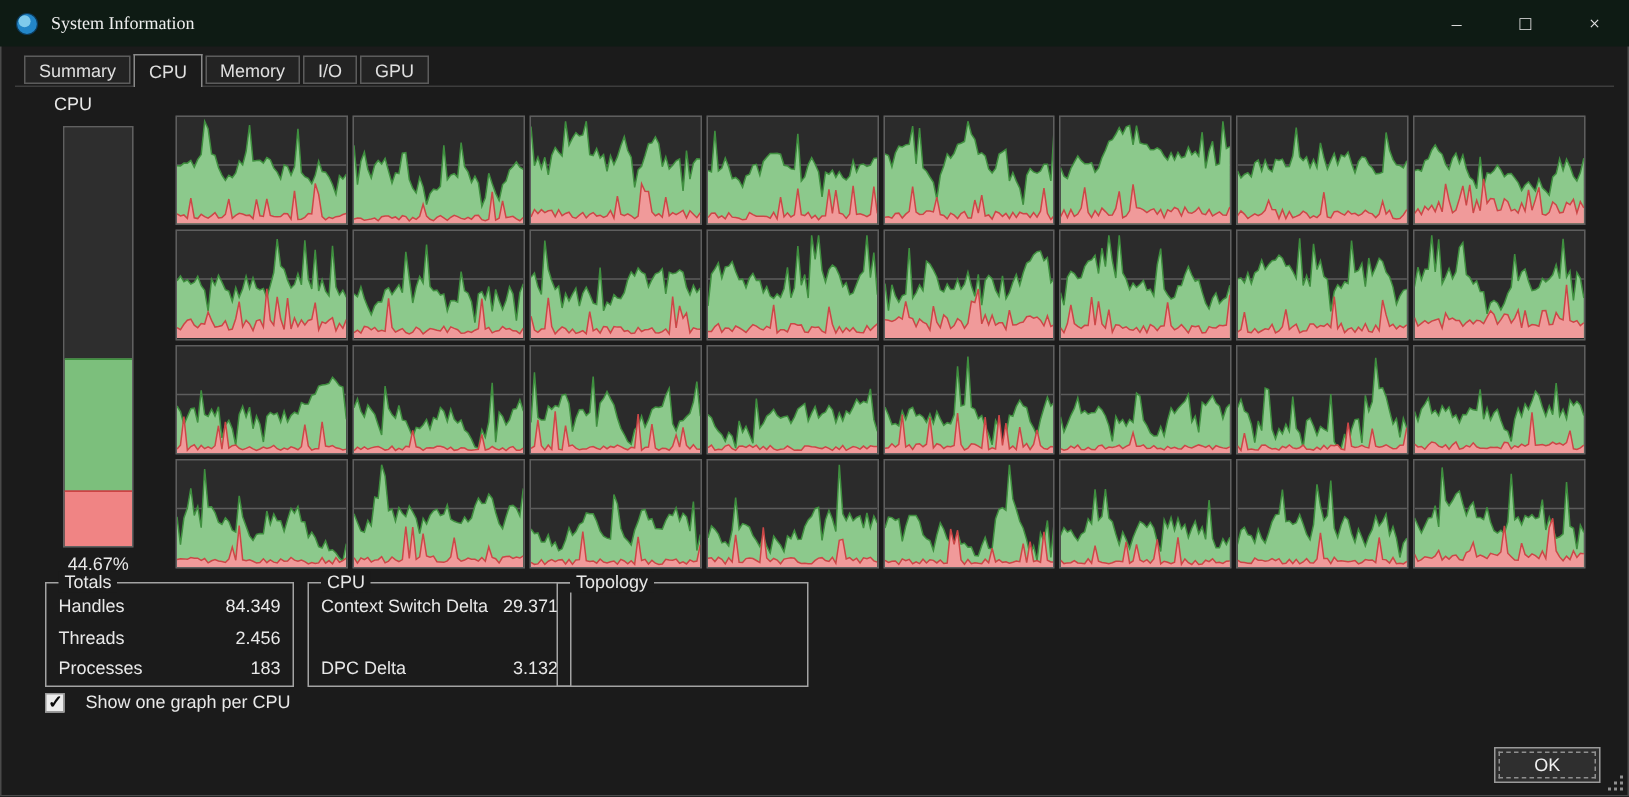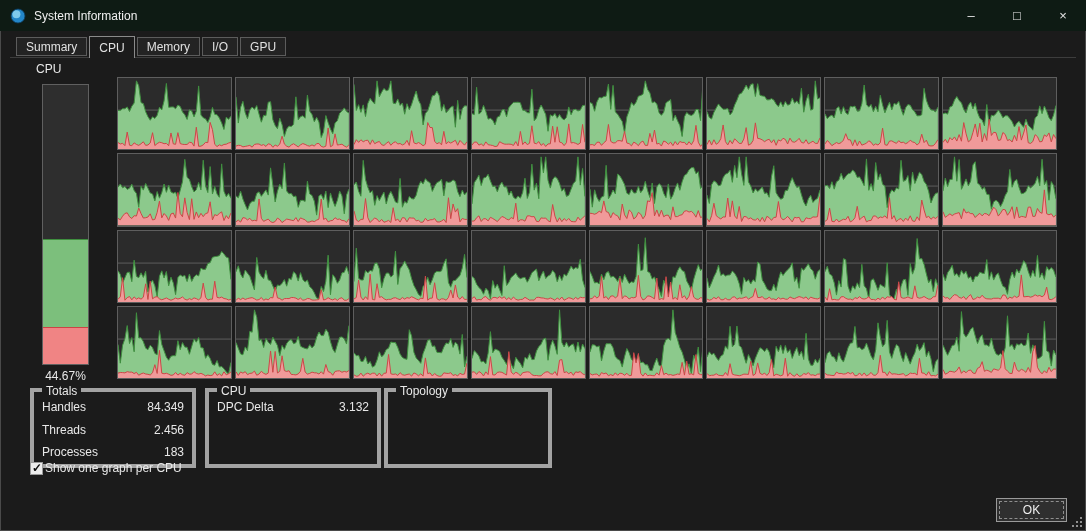--- a/index.html
+++ b/index.html
@@ -27,41 +27,41 @@
   .bar-user{border-top:1px solid #3f8f3f}
   .bar-kernel{border-top:1px solid #cc4444}
   .cpu-percent{position:absolute;left:30px;top:369px;width:71px;text-align:center;color:#e8e8e8}
 
   
   .graph-grid{position:absolute;left:117px;top:77px;width:940px;height:302px;display:grid;grid-template-rows:repeat(4,1fr);grid-template-columns:repeat(8,1fr);gap:3px}
   .graph-cell{border:1px solid #5e5e5e;background:#2b2b2b;overflow:hidden}
   .graph-cell svg{display:block;width:100%;height:100%}
 
   
-  .groupbox{position:absolute;border:4px solid #a3a3a3;height:80px}
+  .groupbox{position:absolute;border:1px solid #a3a3a3;height:70px}
   .group-title{position:absolute;top:-8px;left:8px;background:#1b1b1b;padding:0 4px;font-size:12px;color:#e8e8e8}
   .group-rows{position:absolute;left:8px;right:8px;top:8px;bottom:4px;display:flex;flex-direction:column;justify-content:space-between}
   .grow{display:flex;justify-content:space-between;line-height:15px}
   .totals-box{left:30px;top:388px;width:166px}
   .cpustats-box{left:205px;top:388px;width:176px}
-  .topology-box{left:384px;top:388px;width:168px}
-
-  
-  .check-row{position:absolute;left:30px;top:461px;display:flex;align-items:center;gap:2px}
+  .topology-box{left:371px;top:388px;width:168px}
+
+  
+  .check-row{position:absolute;left:30px;top:461px;display:flex;align-items:center;gap:14px}
   .checkbox{width:13px;height:13px;background:#ededed;border:1px solid #9a9a9a;position:relative}
   .checkbox.checked::after{content:"\2713";position:absolute;left:1px;top:-1px;font-size:12px;line-height:13px;color:#0b0b0b;font-weight:bold}
   .ok-btn{position:absolute;left:996px;top:498px;width:71px;height:24px;background:#2f2f2f;border:1px solid #9a9a9a;color:#f0f0f0;font-size:12px;display:flex;align-items:center;justify-content:center;outline:1px dashed #8f8f8f;outline-offset:-4px;cursor:default}
   .grip{position:absolute;right:3px;bottom:3px;width:12px;height:12px}
 </style>
 </head>
 <body>
 
 <div class="window">
 
-  <div class="titlebar" style="background: rgb(14, 27, 20);">
+  <div class="titlebar" style="background: rgb(14, 27, 20); font-family: Liberation Serif, serif;">
     <span class="app-icon">
       <svg width="16" height="16" viewBox="0 0 16 16">
         <circle cx="8" cy="8" r="7" fill="#2386c8"></circle>
         <circle cx="6.4" cy="6.2" r="4" fill="#8fd6f2" opacity="0.85"></circle>
         <circle cx="8" cy="8" r="7" fill="none" stroke="#0c3a5a" stroke-width="0.8"></circle>
       </svg>
     </span>
     <span class="title">System Information</span>
     <div class="caption">
       <div class="cap-btn">–</div>
@@ -394,20 +394,24 @@
         <span>Processes</span>
         <span>183</span>
       </div>
     </div>
   </div>
 
   <div class="groupbox cpustats-box">
     <span class="group-title">CPU</span>
     <div class="group-rows">
       <div class="grow">
+        <span>Context Switch Delta</span>
+        <span>29.371</span>
+      </div>
+      <div class="grow">
         <span>DPC Delta</span>
         <span>3.132</span>
       </div>
     </div>
   </div>
 
   <div class="groupbox topology-box">
     <span class="group-title">Topology</span>
   </div>
 

